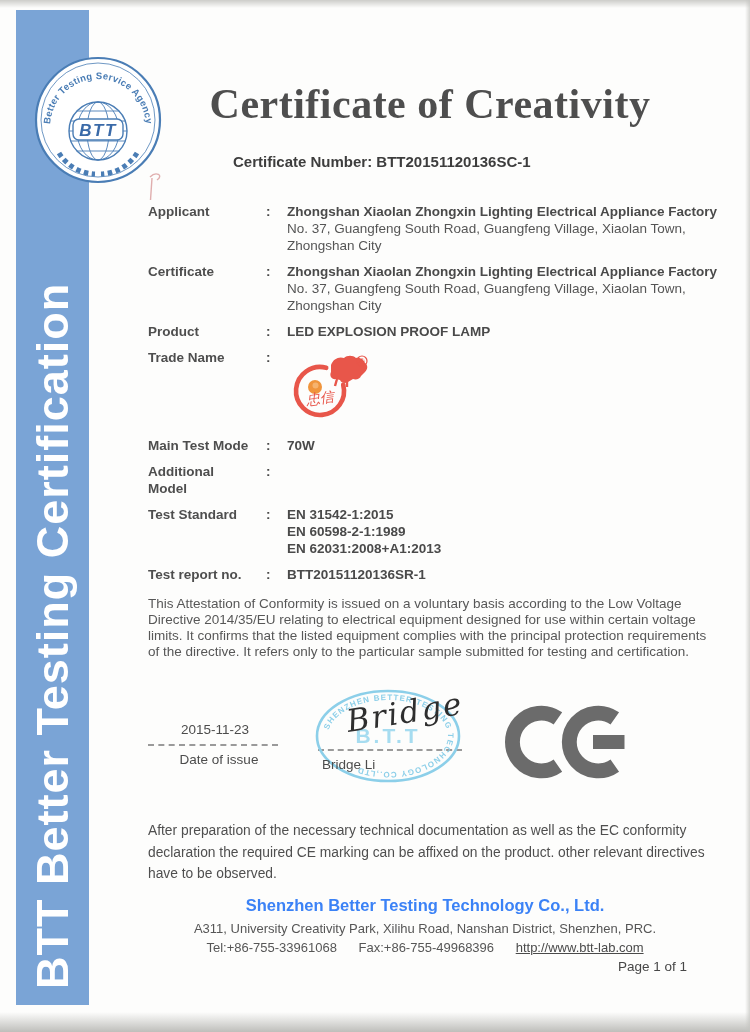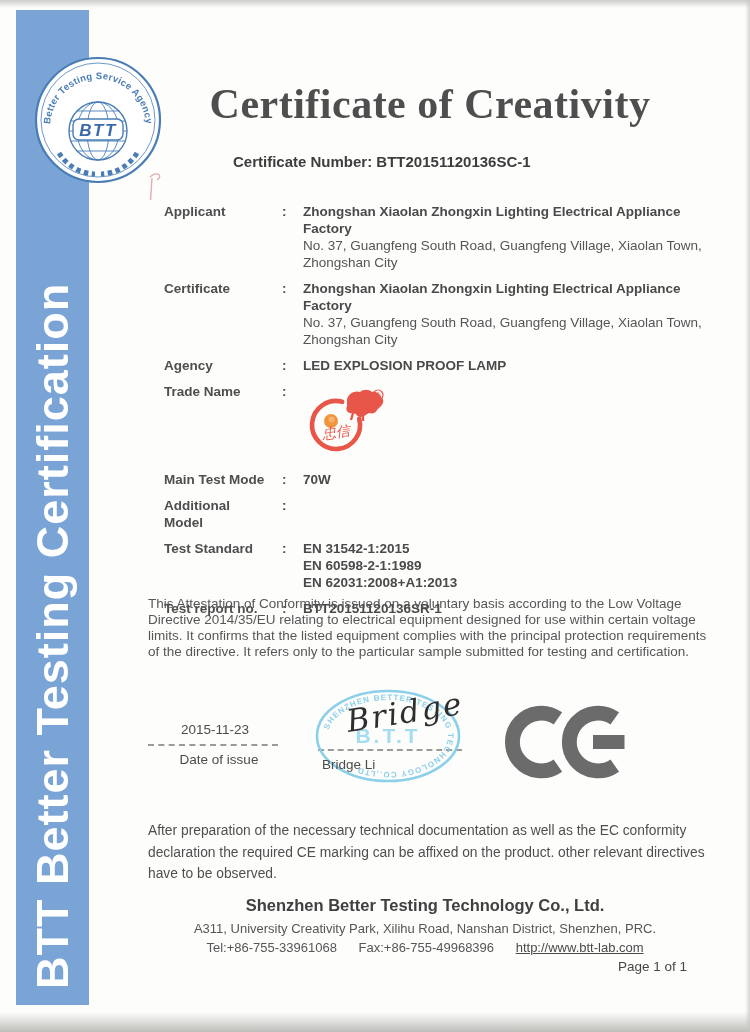--- a/index.html
+++ b/index.html
@@ -23,21 +23,21 @@
 
   .title { position:absolute; left:150px; top:80px; width:560px; text-align:center;
     font-family:"Liberation Serif", serif; font-weight:bold; font-size:42px; color:#4e4e4e; letter-spacing:.5px; }
   .cert-no { position:absolute; left:233px; top:153px; font-size:15px; font-weight:bold; color:#3d3d3d; }
 
   .red-mark { position:absolute; left:142px; top:170px; }
 
   
   .fields { position:absolute; left:148px; top:203px; width:575px; font-size:13.5px; color:#4a4a4a; }
   .row { display:flex; align-items:flex-start; margin-bottom:9px; line-height:17px; }
-  .lbl { width:118px; font-weight:bold; color:#4e4e4e; flex-shrink:0;margin-left:16px; }
+  .lbl { width:118px; font-weight:bold; color:#4e4e4e; flex-shrink:0; }
   .lbl.narrow { width:86px; margin-right:32px; }
   .col { width:21px; font-weight:bold; flex-shrink:0; }
   .val { flex:1; }
   .b { font-weight:bold; }
   .addr { color:#555; }
   .tm-logo { margin-top:2px; }
 
   .attestation { position:absolute; left:148px; top:596px; width:570px;
     font-size:13.5px; line-height:16px; color:#575757; }
 
@@ -50,21 +50,21 @@
   .sig-line { position:absolute; left:318px; top:749px; width:144px; border-bottom:2px dashed #9a9a9a; }
   .sig-script { position:absolute; left:346px; top:694px; font-family:"DejaVu Serif", serif; font-style:italic;
     font-size:31px; color:#2e2e2e; transform:rotate(-9deg); letter-spacing:2px; }
   .signer { position:absolute; left:322px; top:757px; width:136px; text-align:left; font-size:13.5px; color:#4c4c4c; }
 
   .ce { position:absolute; left:502px; top:697px; width:140px; height:90px; }
 
   .ce-note { position:absolute; left:148px; top:820px; width:582px; font-size:13.8px; line-height:21.5px; color:#4f4f4f; }
 
   .f-company { position:absolute; left:135px; top:896px; width:580px; text-align:center;
-    font-size:16.5px; font-weight:bold; color:#404040; }
+    font-size:16.5px; font-weight:bold; color:#3b82f6; }
   .f-address { position:absolute; left:135px; top:921px; width:580px; text-align:center; font-size:13px; color:#565656; }
   .f-tel { position:absolute; left:135px; top:940px; width:580px; text-align:center; font-size:13px; color:#565656; }
   .f-tel span { margin:0 9px; }
   .f-link { text-decoration:underline; color:#4a4a4a; cursor:pointer; }
   .page-no { position:absolute; left:618px; top:959px; font-size:13.5px; color:#474747; }
 </style>
 </head>
 <body>
 
 <div class="page">
@@ -118,21 +118,21 @@
       <div class="lbl">Certificate</div>
       <div class="col">:</div>
       <div class="val">
         <div class="b">Zhongshan Xiaolan Zhongxin Lighting Electrical Appliance Factory</div>
         <div class="addr">No. 37, Guangfeng South Road, Guangfeng Village, Xiaolan Town,</div>
         <div class="addr">Zhongshan City</div>
       </div>
     </div>
 
     <div class="row" style="margin-top:3px;">
-      <div class="lbl">Agency</div>
+      <div class="lbl">Product</div>
       <div class="col">:</div>
       <div class="val b">LED EXPLOSION PROOF LAMP</div>
     </div>
 
     <div class="row" style="margin-bottom:4px;">
       <div class="lbl">Trade Name</div>
       <div class="col">:</div>
       <div class="val">
         <svg class="tm-logo" width="88" height="78" viewBox="0 0 88 78">
           <path d="M 39.2,16.8 A 24,24 0 1 0 56.2,33.8" fill="none" stroke="#e8564a" stroke-width="4.6" stroke-linecap="round"></path>

